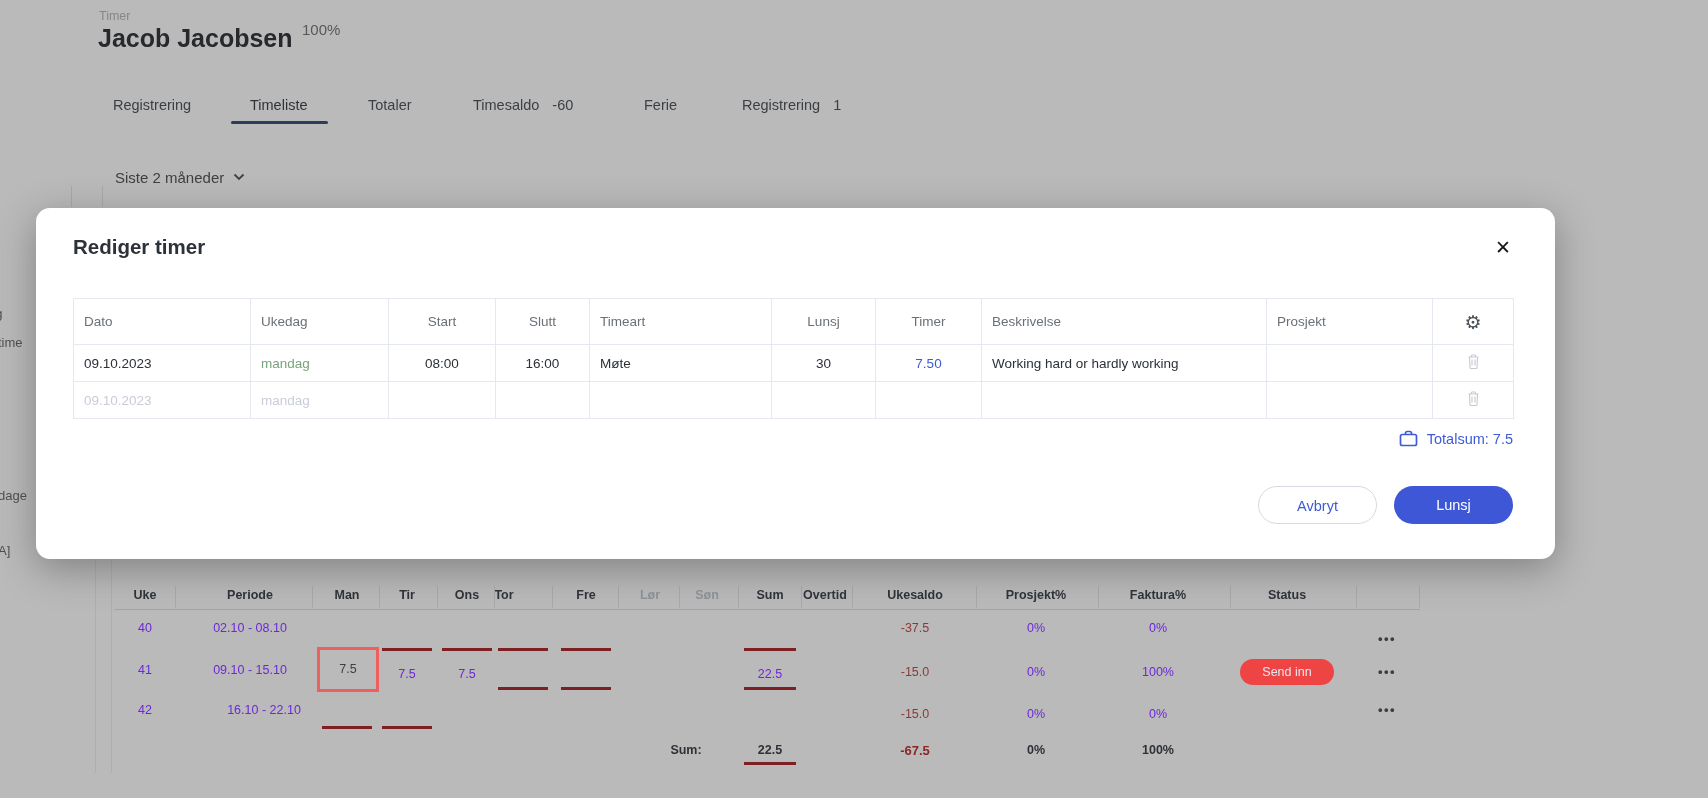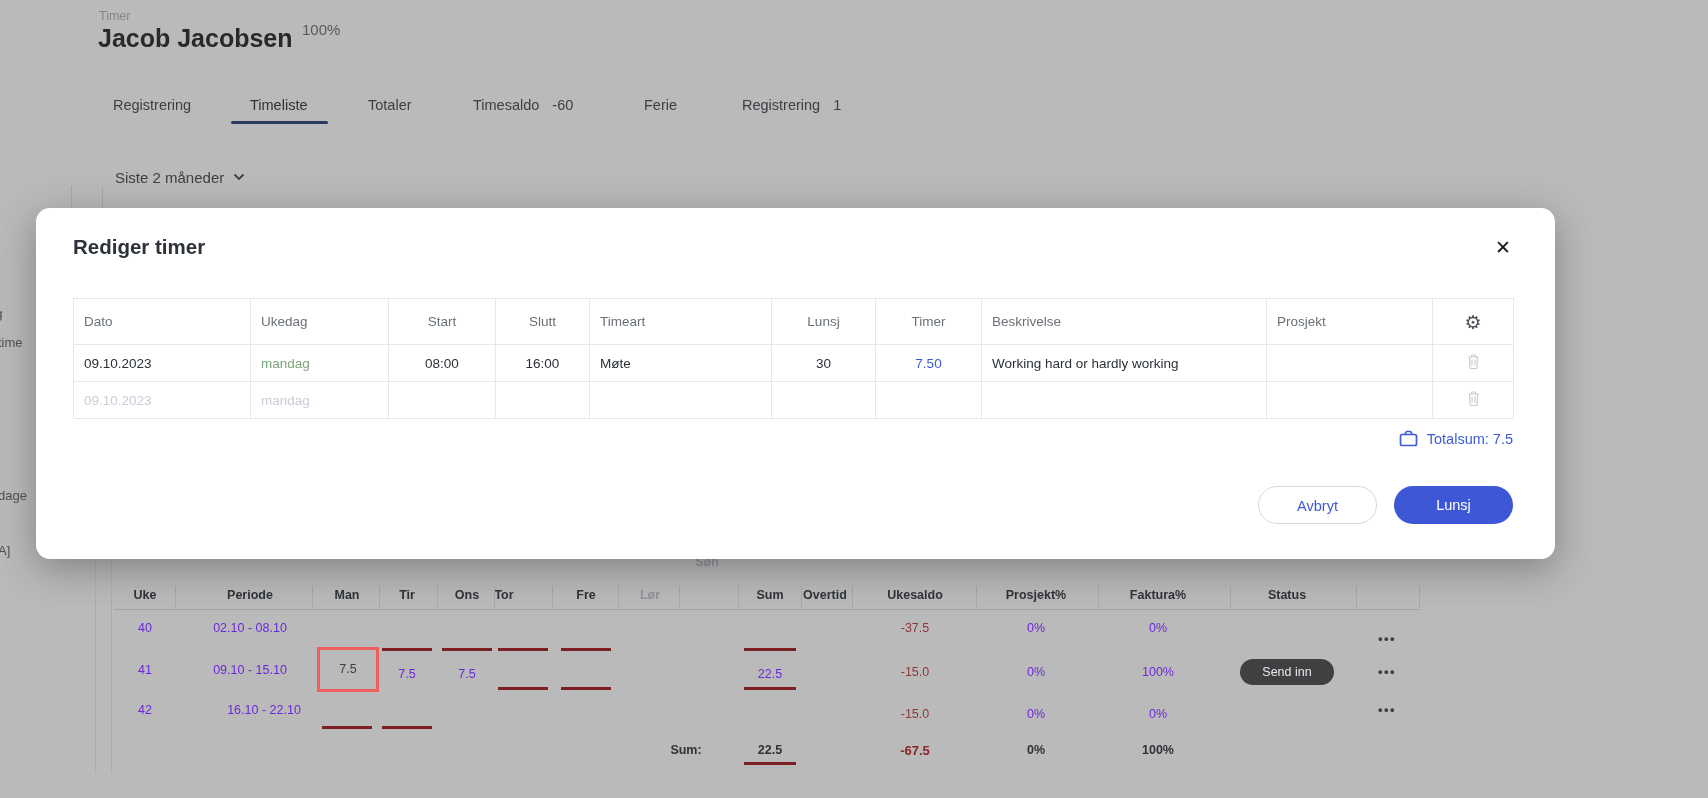--- a/index.html
+++ b/index.html
@@ -26,21 +26,21 @@
   .wg-sep{position:absolute;width:1px;top:586px;height:22px;background:#a7a9ab;}
   .wg-hline{position:absolute;left:114px;top:609px;width:1306px;height:1px;background:#a2a4a6;}
   .wg-v{font-size:12.5px;color:#6d28d9;}
   .wg-neg{font-size:12.5px;color:#8d3838;}
   .wg-b{font-weight:bold;color:#2e3136;}
   .wg-negb{font-size:13px;font-weight:bold;color:#8a2727;}
   .wg-u{position:absolute;height:2.5px;background:#7d2023;}
   .redbox{position:absolute;left:317px;top:647px;width:62px;height:45px;border:3px solid #ef5f5e;box-sizing:border-box;
           text-align:center;line-height:39px;font-size:12.5px;color:#3b4046;cursor:text;}
   .dots{position:absolute;transform:translateX(-50%);font-size:13px;font-weight:bold;letter-spacing:1.5px;color:#3b3e44;cursor:pointer;}
-  .sendinn{position:absolute;left:1240px;top:659px;width:94px;height:26px;border-radius:13px;background:#404040;
+  .sendinn{position:absolute;left:1240px;top:659px;width:94px;height:26px;border-radius:13px;background:#ef4444;
            color:#e6e9f2;font-size:12.5px;text-align:center;line-height:26px;cursor:pointer;}
   
   .modal{position:absolute;left:36px;top:208px;width:1519px;height:351px;background:#ffffff;border-radius:14px;
          box-shadow:0 10px 38px rgba(40,40,40,.38);}
   .m-title{position:absolute;left:37px;top:27px;font-size:20.5px;font-weight:600;color:#2c3238;}
   .m-close{position:absolute;right:44px;top:28px;font-size:19px;color:#15181b;cursor:pointer;
            font-family:"DejaVu Sans",sans-serif;}
   .mtab{position:absolute;left:37px;top:90px;border-collapse:collapse;table-layout:fixed;width:1440px;
         font-size:13.5px;color:#2b3137;}
   .mtab th,.mtab td{border:1px solid #e5e8ee;overflow:hidden;white-space:nowrap;}
@@ -100,21 +100,21 @@
   <div>
 
     <div class="cc wg-h" style="left:145px;top:588px">Uke</div>
     <div class="cc wg-h" style="left:250px;top:588px">Periode</div>
     <div class="cc wg-h" style="left:347px;top:588px">Man</div>
     <div class="cc wg-h" style="left:407px;top:588px">Tir</div>
     <div class="cc wg-h" style="left:467px;top:588px">Ons</div>
     <div class="cc wg-h" style="left:504px;top:588px">Tor</div>
     <div class="cc wg-h" style="left:586px;top:588px">Fre</div>
     <div class="cc wg-h weekend" style="left:650px;top:588px">Lør</div>
-    <div class="cc wg-h weekend" style="left:707px;top:555px">Søn</div>
+    <div class="cc wg-h weekend" style="left:707px;top:588px">Søn</div>
     <div class="cc wg-h" style="left:770px;top:588px">Sum</div>
     <div class="cc wg-h" style="left:825px;top:588px">Overtid</div>
     <div class="cc wg-h" style="left:915px;top:588px">Ukesaldo</div>
     <div class="cc wg-h" style="left:1036px;top:588px">Prosjekt%</div>
     <div class="cc wg-h" style="left:1158px;top:588px">Faktura%</div>
     <div class="cc wg-h" style="left:1287px;top:588px">Status</div>
     <div class="wg-sep" style="left:175px"></div>
       <div class="wg-sep" style="left:312px"></div>
     <div class="wg-sep" style="left:379px"></div>
       <div class="wg-sep" style="left:437px"></div>

